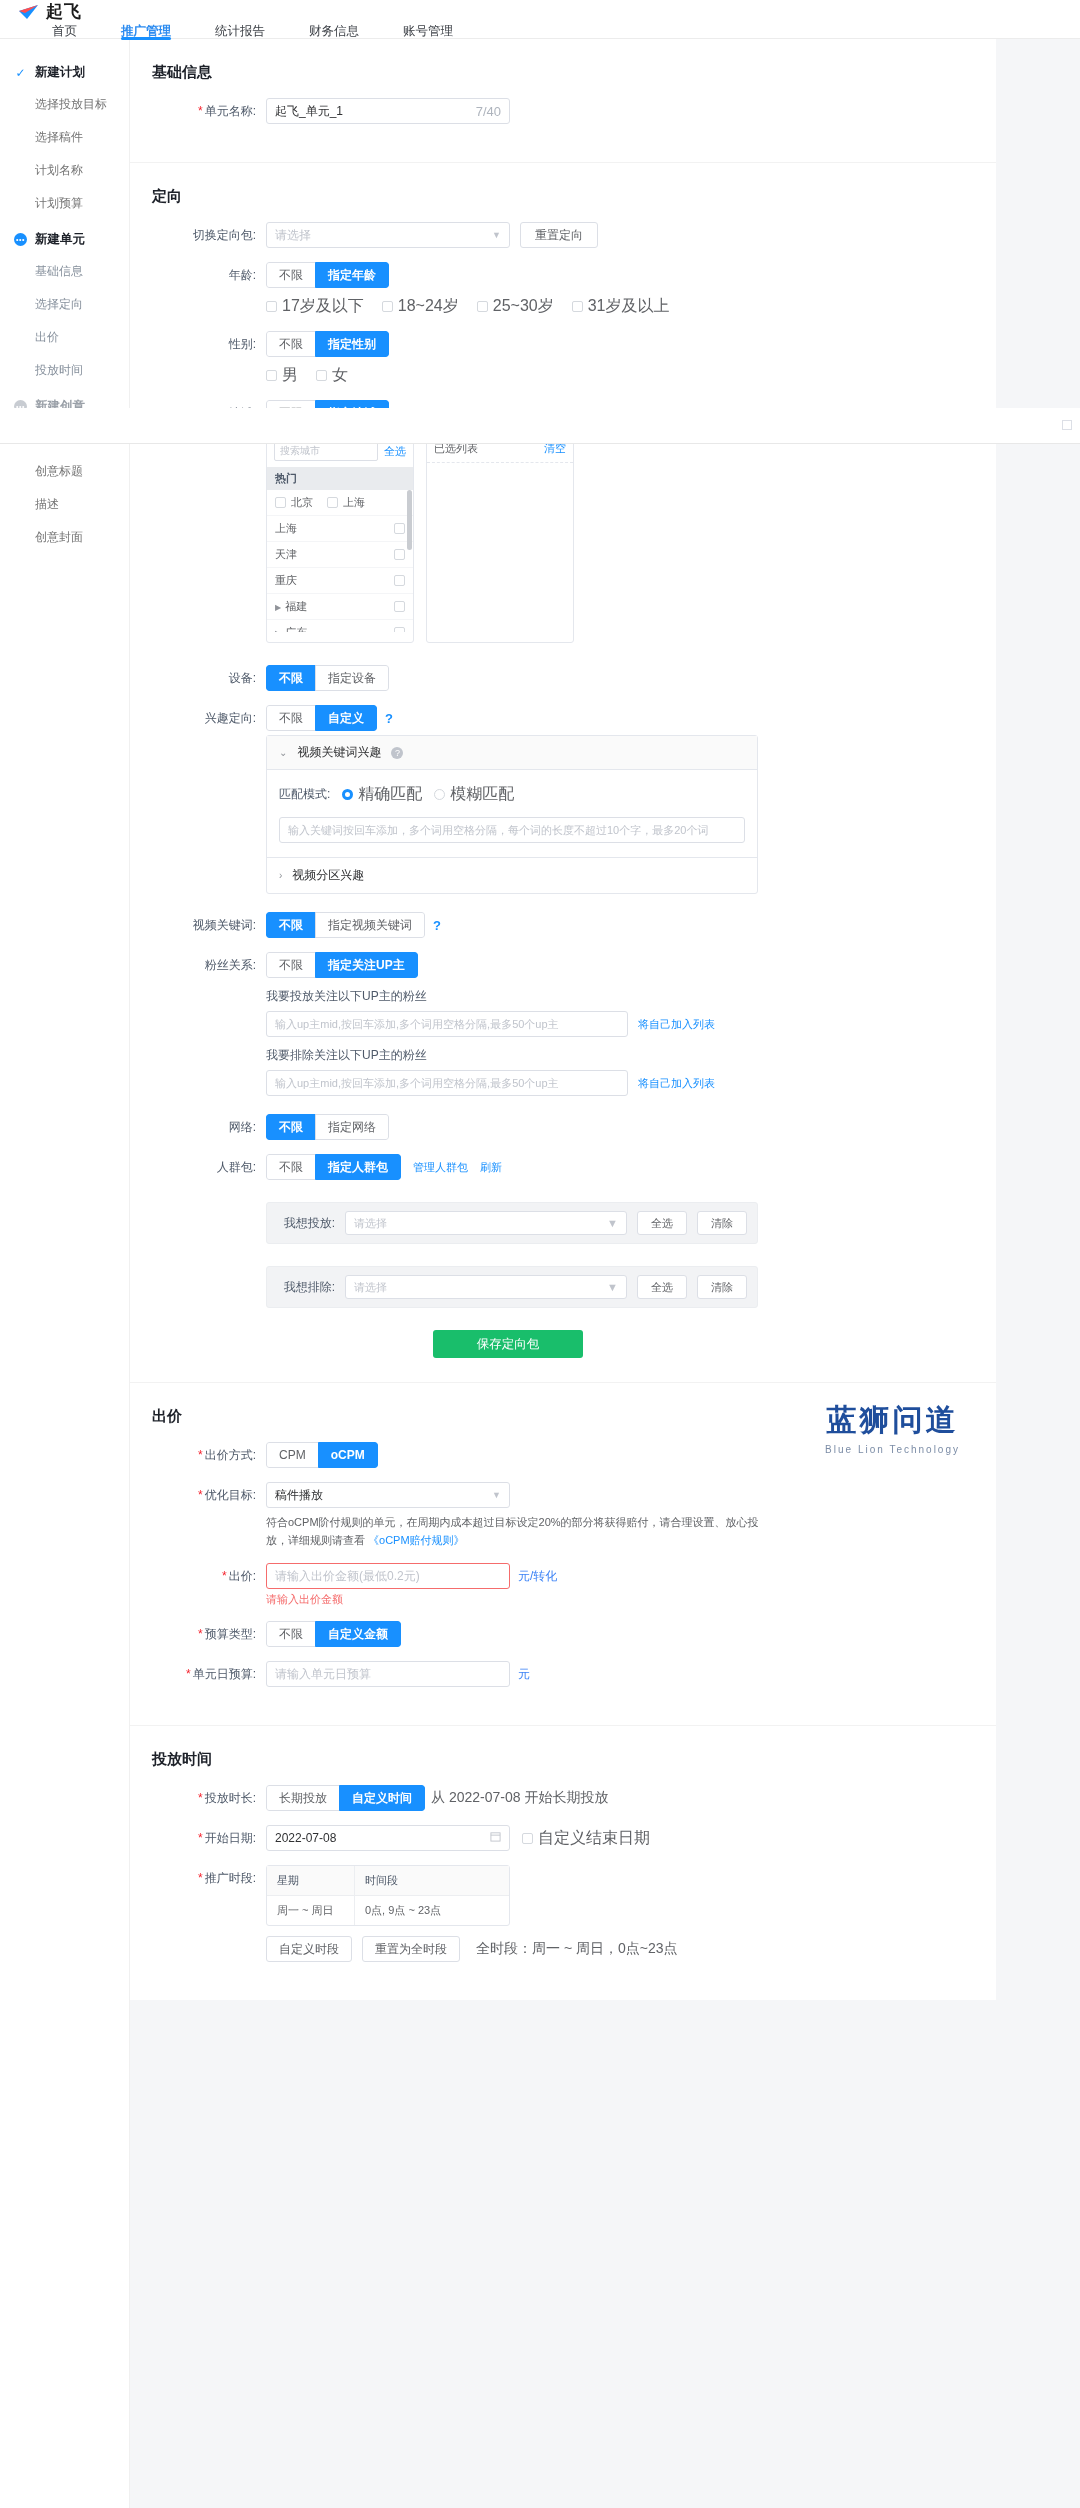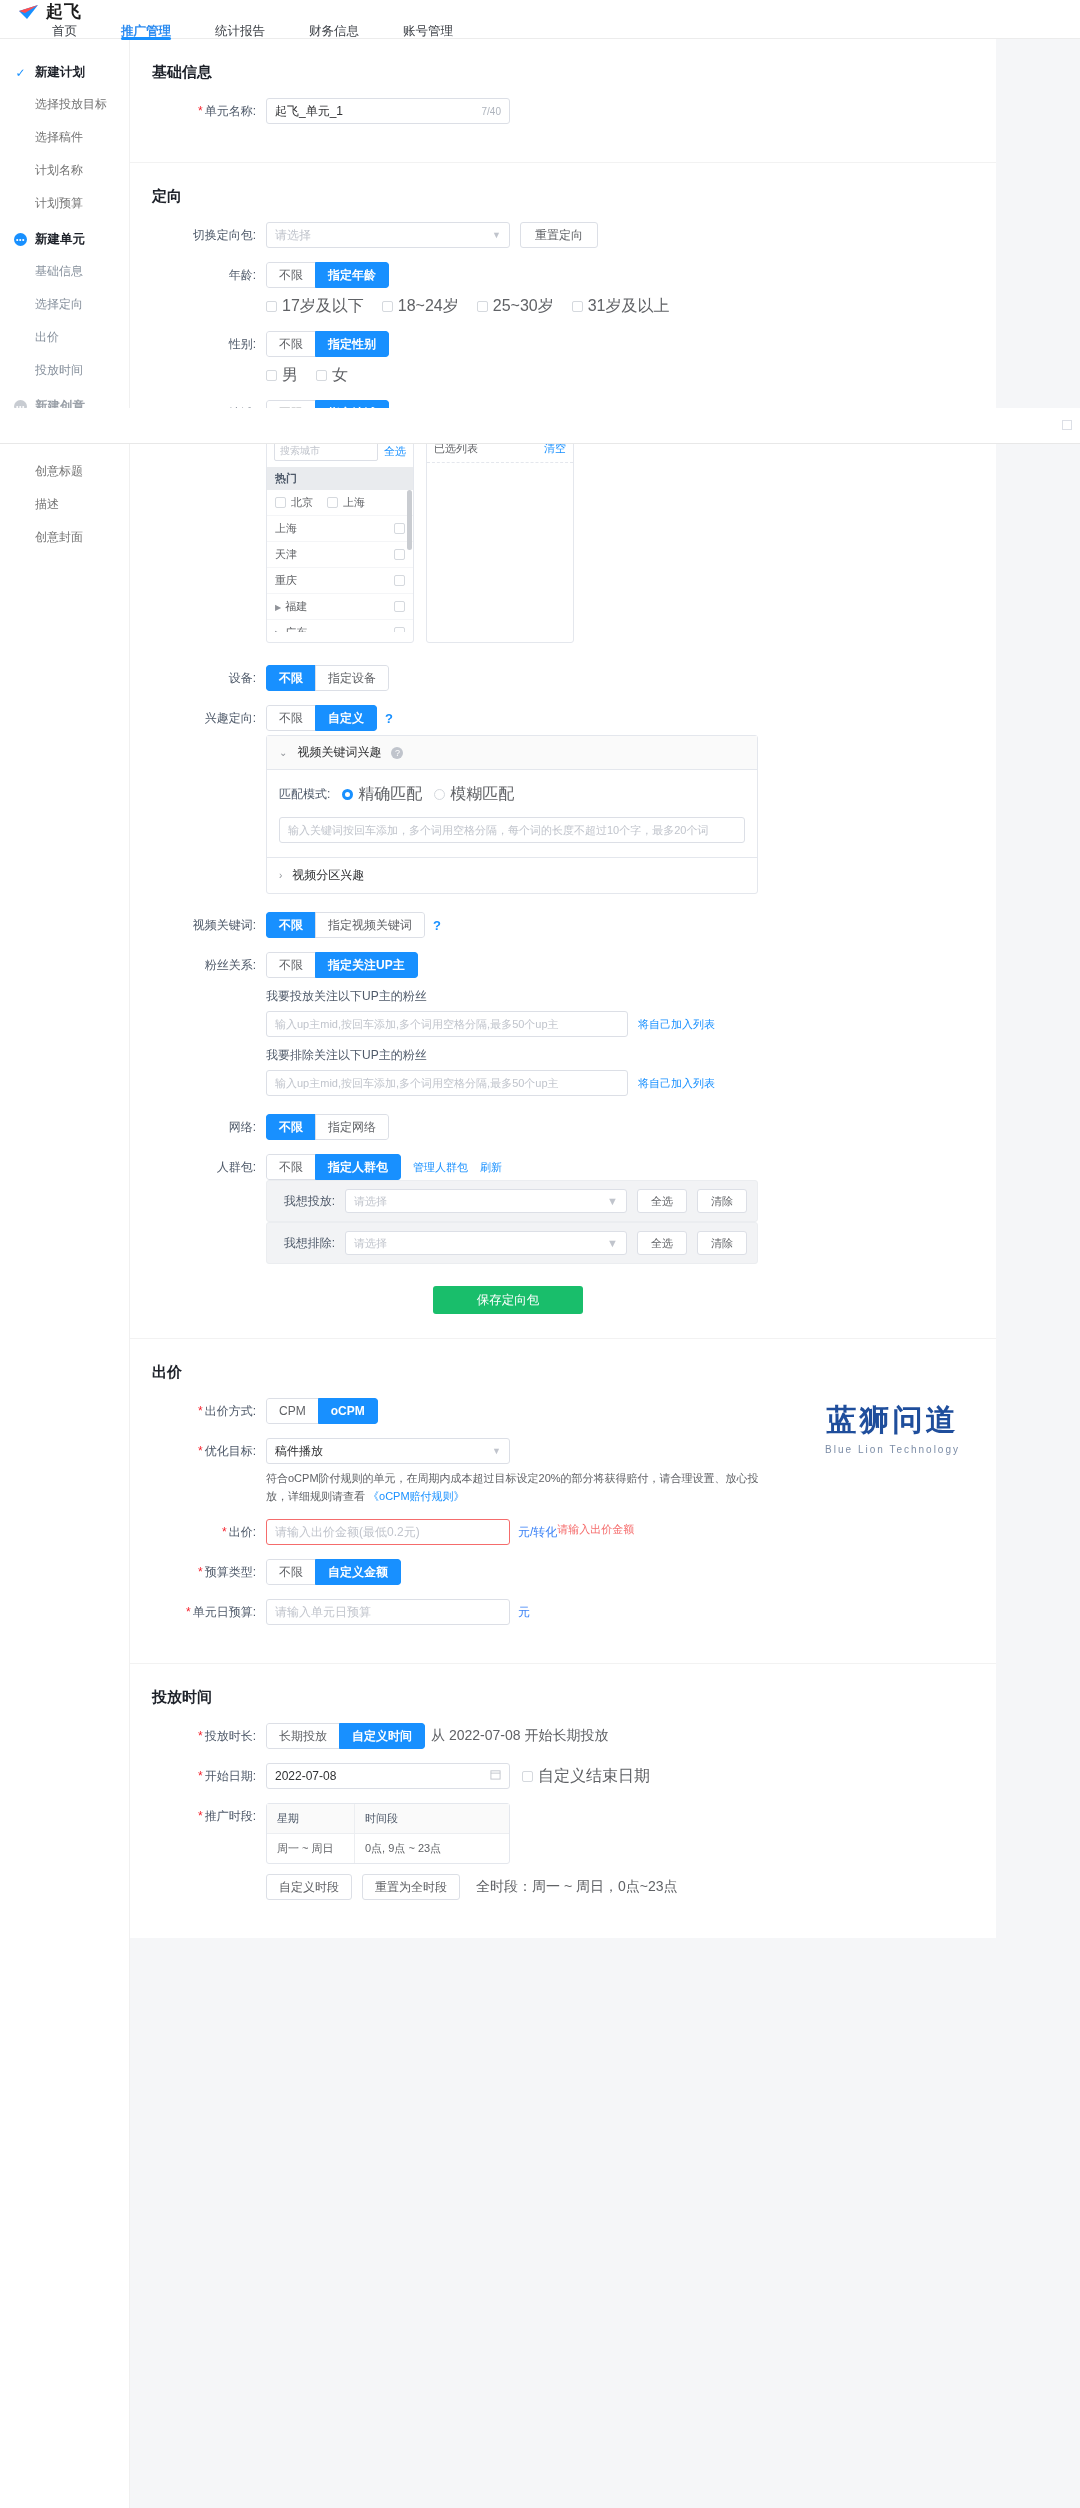--- a/index.html
+++ b/index.html
@@ -64,21 +64,21 @@
     font-size:12px; color:#4e5969; line-height:26px;
   }
   .lab .req { color:#f5222d; margin-right:2px; }
   .fld { flex:1; min-width:0; }
   .inp {
     height:26px; border:1px solid #dcdfe6; border-radius:3px; background:#fff;
     display:flex; align-items:center; padding:0 8px; font-size:12px; color:#303133;
     width:244px; justify-content:space-between;
   }
   .inp .ph { color:#c0c4cc; }
-  .inp .cnt { color:#aeb4bd; font-size:10px; }
+  .inp .cnt { color:#aeb4bd; font-size:13px; }
   .inp.err { border-color:#f56c6c; }
   .sel { width:244px; }
   .sel .caret { color:#c0c4cc; font-size:9px; }
   .errmsg { color:#f56c6c; font-size:11px; margin-top:3px; }
   
   .seg { display:inline-flex; border-radius:3px; overflow:hidden; vertical-align:middle; }
   .seg .sgi {
     height:26px; min-width:44px; padding:0 12px; font-size:12px;
     display:flex; align-items:center; justify-content:center;
     border:1px solid #dcdfe6; margin-left:-1px; background:#fff; color:#606266; cursor:pointer;
@@ -146,21 +146,21 @@
   .fanhint { font-size:12px; color:#4e5969; margin:10px 0 6px 0; }
   .fanline { display:flex; align-items:center; gap:10px; }
   .faninput {
     width:362px; height:26px; border:1px solid #dcdfe6; border-radius:3px;
     display:flex; align-items:center; padding:0 8px; font-size:11px; color:#c0c4cc;
   }
   
   .crowdbar {
     background:#f2f3f5; border:1px solid #ebedf0; border-radius:3px;
     padding:8px 10px; display:flex; align-items:center; gap:10px;
-    width:492px; margin-top:0;
+    width:492px; margin-top:22px;
   }
   .crowdbar .cl { font-size:12px; color:#4e5969; width:58px; text-align:right; }
   .crowdsel {
     flex:1; height:24px; background:#fff; border:1px solid #dcdfe6; border-radius:3px;
     display:flex; align-items:center; justify-content:space-between; padding:0 8px;
     font-size:11px; color:#c0c4cc;
   }
   .minibtn {
     height:24px; padding:0 13px; background:#fff; border:1px solid #dcdfe6;
     border-radius:3px; font-size:11px; color:#606266; display:flex;
@@ -557,21 +557,21 @@
           </div>
           <div class="hintline">
             <span>符合oCPM阶付规则的单元，在周期内成本超过目标设定20%的部分将获得赔付，请合理设置、放心投放，详细规则请查看</span>
             <a href="#">《oCPM赔付规则》</a>
           </div>
         </div>
       </div>
 
       <div class="row">
         <div class="lab"><span class="req">*</span><span>出价:</span></div>
-        <div class="fld" style="display:flex;flex-direction:row">
+        <div class="fld" style="display:flex;flex-direction:column">
           <div style="display:flex;align-items:center">
             <div class="inp err">
               <span class="ph">请输入出价金额(最低0.2元)</span>
             </div>
             <span class="unit">元/转化</span>
           </div>
           <div class="errmsg">请输入出价金额</div>
         </div>
       </div>
 

